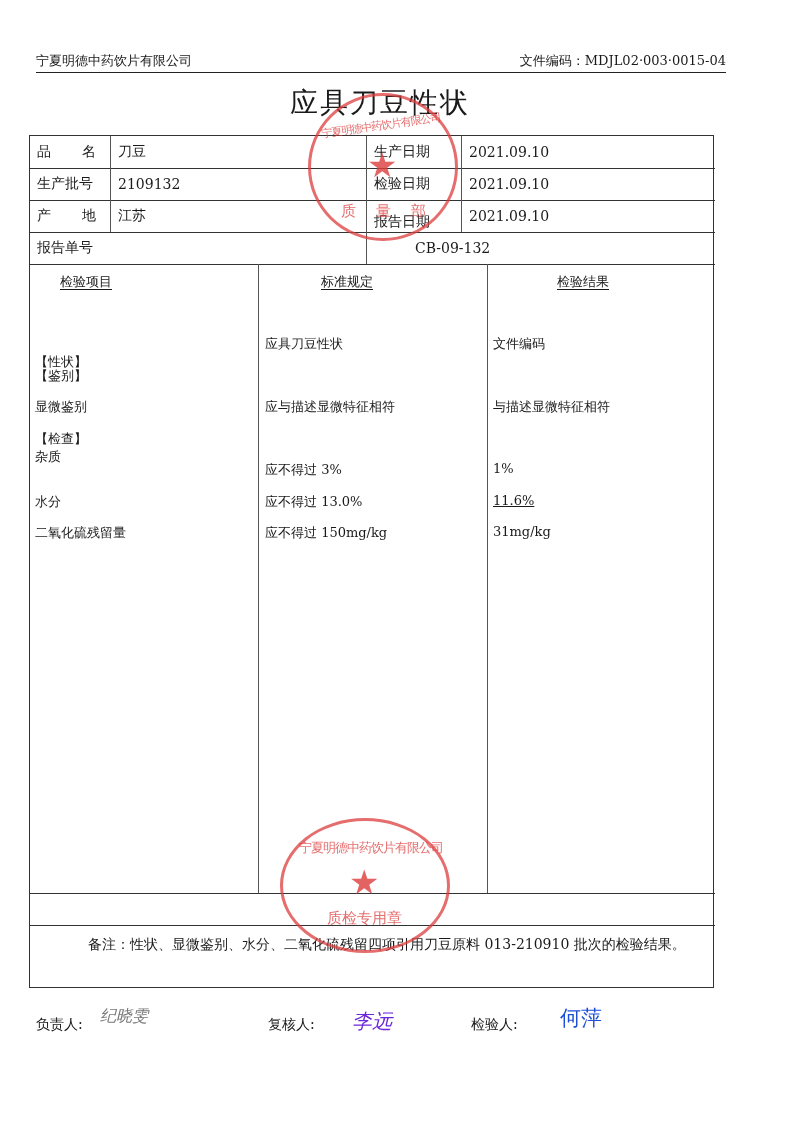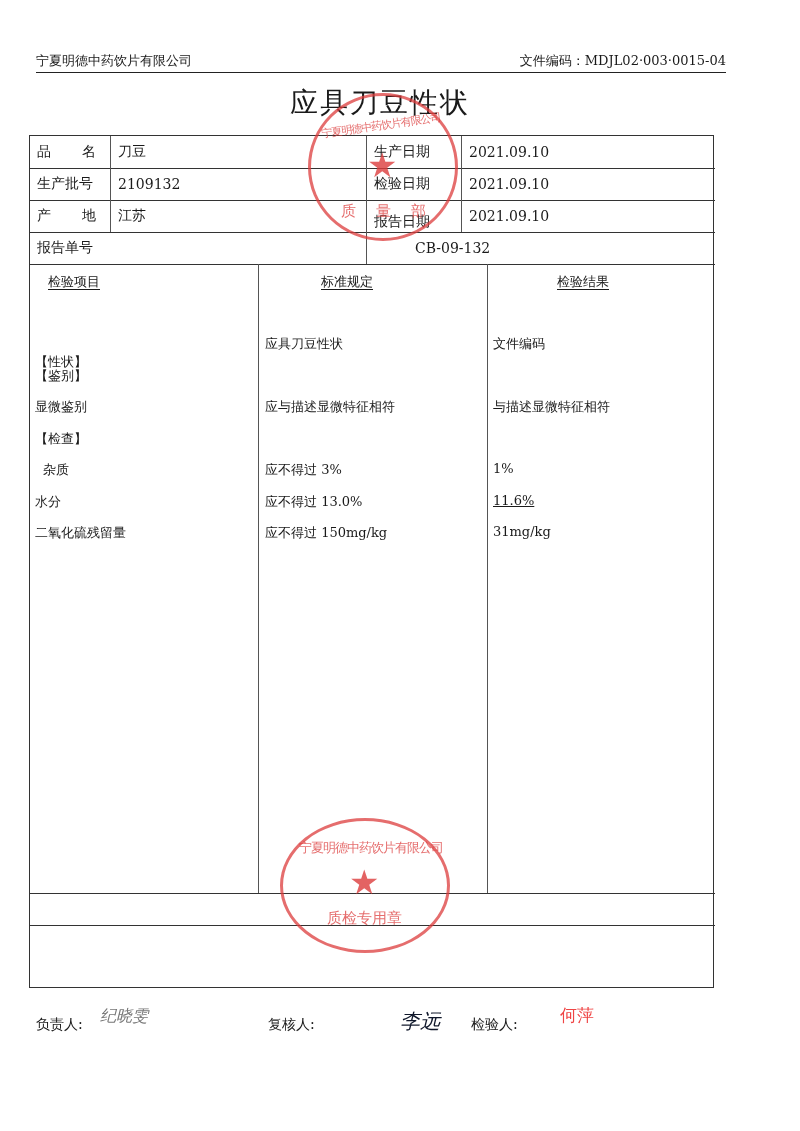--- a/index.html
+++ b/index.html
@@ -75,63 +75,64 @@
     <span>产</span>
       <span>地</span>
   </div>
   <div class="cell" style="left:81px; top:64px; height:32px;">江苏</div>
   <div class="cell" style="left:337px; top:64px; height:32px;margin-top:6px;">报告日期</div>
   <div class="cell" style="left:432px; top:64px; height:32px;">2021.09.10</div>
 
   <div class="cell" style="left:0; top:96px; height:32px;">报告单号</div>
   <div class="cell" style="left:337px; top:96px; height:32px;margin-left:41px;">CB-09-132</div>
 
-  <div class="col-head" style="left:18px; top:137px;">检验项目</div>
+  <div class="col-head" style="left:30px; top:137px;">检验项目</div>
   <div class="col-head" style="left:291px; top:137px;">标准规定</div>
   <div class="col-head" style="left:527px; top:137px;">检验结果</div>
 
   <div class="body-text" style="left:5px; top:199px;margin-top:18px;">【性状】</div>
   <div class="body-text" style="left:235px; top:199px;">应具刀豆性状</div>
   <div class="body-text" style="left:463px; top:199px;">文件编码</div>
 
   <div class="body-text" style="left:5px; top:231px;">【鉴别】</div>
 
   <div class="body-text" style="left:5px; top:262px;">显微鉴别</div>
   <div class="body-text" style="left:235px; top:262px;">应与描述显微特征相符</div>
   <div class="body-text" style="left:463px; top:262px;">与描述显微特征相符</div>
 
   <div class="body-text" style="left:5px; top:294px;">【检查】</div>
 
-  <div class="body-text" style="left:5px; top:325px;margin-left:8px;">杂质</div>
+  <div class="body-text" style="left:5px; top:312px;">杂质</div>
   <div class="body-text" style="left:235px; top:325px;">应不得过 3%</div>
   <div class="body-text" style="left:463px; top:325px;">1%</div>
 
   <div class="body-text" style="left:5px; top:357px;">水分</div>
   <div class="body-text" style="left:235px; top:357px;">应不得过 13.0%</div>
   <div class="body-text" style="left:463px; top:357px;text-decoration:underline;">11.6%</div>
 
   <div class="body-text" style="left:5px; top:388px;">二氧化硫残留量</div>
   <div class="body-text" style="left:235px; top:388px;">应不得过 150mg/kg</div>
   <div class="body-text" style="left:463px; top:388px;">31mg/kg</div>
 
 
+  <div class="remark">备注：性状、显微鉴别、水分、二氧化硫残留四项引用刀豆原料 013-210910 批次的检验结果。</div>
 </div>
 
 <div class="stamp" style="left:308px; top:93px; width:150px; height:148px;">
   <div class="stamp-text" style="left:10px; top:22px; font-size:11px; transform:rotate(-8deg); letter-spacing:-1px;">宁夏明德中药饮片有限公司</div>
   <div class="stamp-star" style="left:56px; top:52px;">★</div>
   <div class="stamp-text" style="left:30px; top:106px; letter-spacing:20px;">质量部</div>
 </div>
 
 <div class="stamp" style="left:280px; top:818px; width:170px; height:135px;">
   <div class="stamp-text" style="left:16px; top:18px; font-size:13px; letter-spacing:-1px;">宁夏明德中药饮片有限公司</div>
   <div class="stamp-star" style="left:66px; top:44px;">★</div>
   <div class="stamp-text" style="left:44px; top:88px;">质检专用章</div>
 </div>
 
 <div class="sig" style="left:36px;">负责人:</div>
 <div class="signature" style="left:100px; top:1006px; font-size:16px; color:#777;">纪晓雯</div>
 
 <div class="sig" style="left:268px;">复核人:</div>
-<div class="signature" style="left:352px; top:1008px; font-size:20px; color:#0f172a;margin-left:48px;">李远</div>
+<div class="signature" style="left:352px; top:1008px; font-size:20px; color:#6d28d9;">李远</div>
 
 <div class="sig" style="left:471px;">检验人:</div>
-<div class="signature" style="left:560px; top:1004px; font-size:17px; color:#ef4444; font-style:normal;">何萍</div>
+<div class="signature" style="left:560px; top:1004px; font-size:21px; color:#1d4ed8; font-style:normal;">何萍</div>
 
 </body></html>

